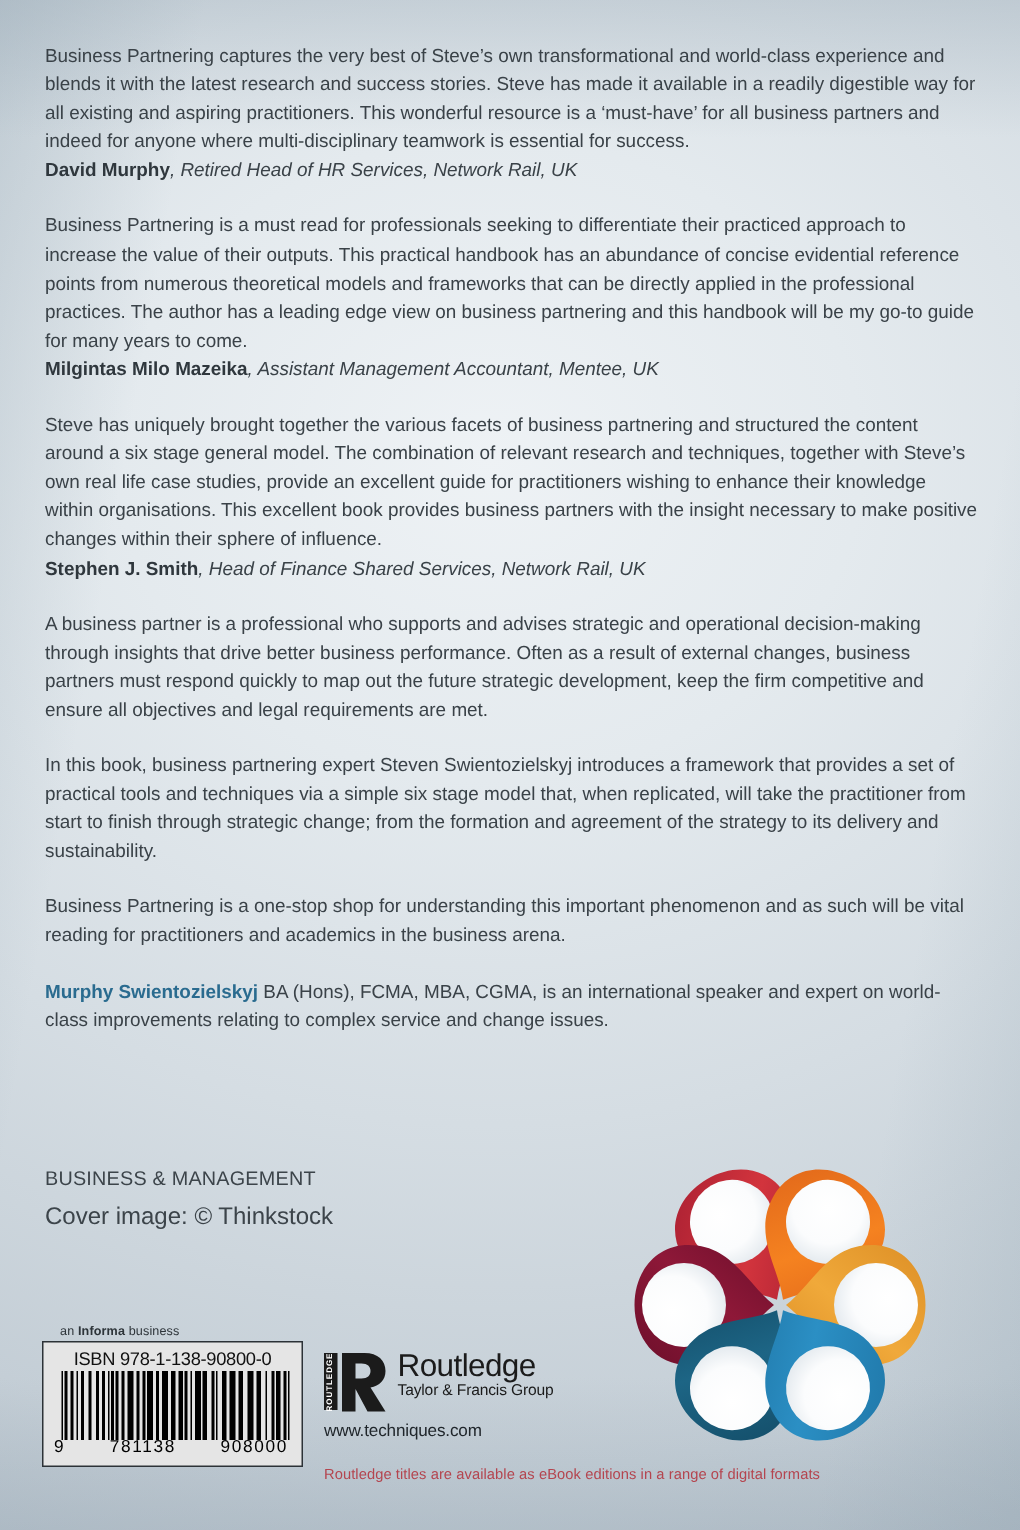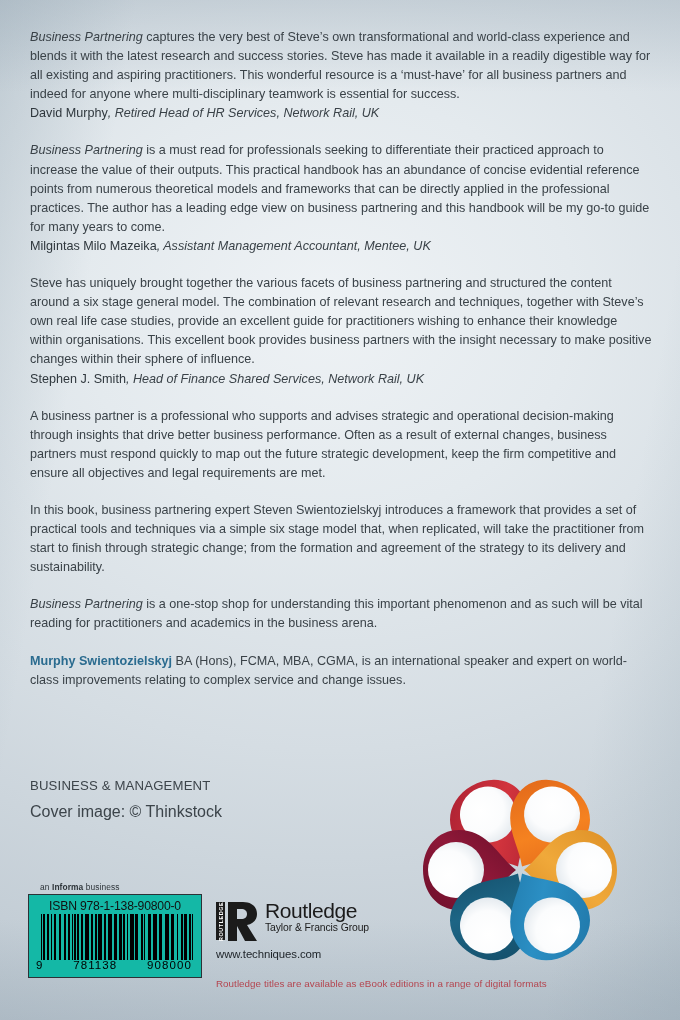--- a/index.html
+++ b/index.html
@@ -57,22 +57,22 @@
     top: 28px;
     width: 622px;
     color: #3a4248;
     font-size: 12.6px;
     line-height: 19.1px;
   }
   p.block {
     margin: 0 0 18px 0;
   }
   p.tight { margin-bottom: 0; }
-  .it { font-style: italic; }
-  .bd { font-weight: normal; color: #2f373d; }
+  .it { }
+  .bd { font-weight: bold; color: #2f373d; }
   .attrib { font-style: italic; }
 
   
   .bio {
     margin: 0;
     color: #3a4248;
   }
   .bio .author-name {
     font-weight: bold;
     color: #2a6b8f;
@@ -107,21 +107,21 @@
   }
   .informa b { font-weight: bold; }
 
   
   .barcode-box {
     position: absolute;
     left: 28px;
     top: 894px;
     width: 174px;
     height: 84px;
-    background: #14b8a6;
+    background: #e5e5e5;
     border: 1px solid #2c3237;
     padding: 4px 7px 3px 7px;
     display: flex;
     flex-direction: column;
     align-items: center;
   }
   .isbn-text {
     font-size: 12.2px;
     color: #111;
     letter-spacing: -0.2px;

